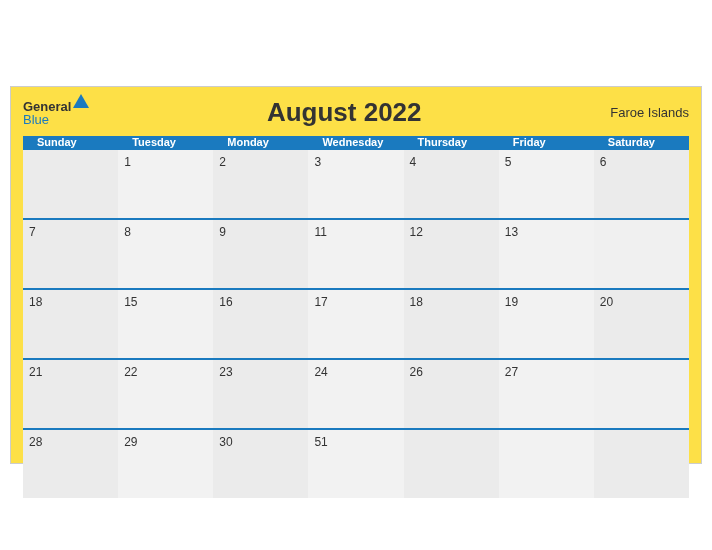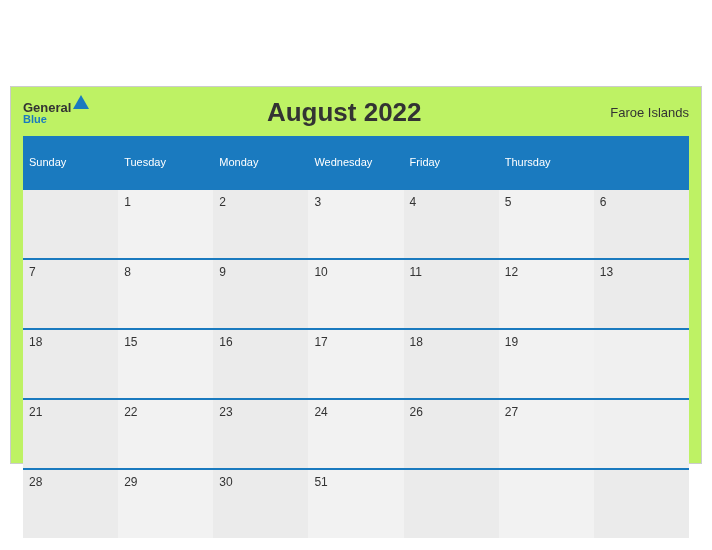--- a/index.html
+++ b/index.html
@@ -10,21 +10,21 @@
       background: #fff;
       font-family: Arial, sans-serif;
       display: flex;
       align-items: center;
       justify-content: center;
     }
 
     .calendar-wrapper {
       width: 692px;
       height: 378px;
-      background: #bef264;
+      background: #fde047;
       border: 1px solid #ccc;
       padding: 10px 12px;
       display: flex;
       flex-direction: column;
     }
 
     .calendar-header {
       display: flex;
       align-items: center;
       justify-content: space-between;
@@ -32,22 +32,22 @@
     }
 
     .logo-text-general {
       font-size: 13px;
       font-weight: bold;
       color: #333;
       line-height: 1;
     }
 
     .logo-text-blue {
-      font-size: 11px;
-      font-weight: bold;
+      font-size: 13px;
+      font-weight: normal;
       color: #1a7abf;
       line-height: 1;
     }
 
     .logo-triangle {
       width: 0;
       height: 0;
       border-left: 8px solid transparent;
       border-right: 8px solid transparent;
       border-bottom: 14px solid #1a7abf;
@@ -89,23 +89,24 @@
 
     .day-headers {
       display: grid;
       grid-template-columns: repeat(7, 1fr);
       background: #1a7abf;
     }
 
     .day-header {
       color: #fff;
       font-size: 11px;
-      padding: 20px 6px;
-      font-weight: normal;
+      padding: 0 6px;
+      font-weight: bold;
       text-align: left;
+      margin-left: 8px;
     }
 
     .week-row {
       display: grid;
       grid-template-columns: repeat(7, 1fr);
       flex: 1;
       border-top: 2px solid #1a7abf;
       background: #f0f0f0;
       min-height: 70px;
     }
@@ -149,49 +150,50 @@
     <div class="region-label">Faroe Islands</div>
   </div>
 
   <div class="calendar-grid">
     <div class="day-headers">
 
     <div class="day-header">Sunday</div>
         <div class="day-header">Tuesday</div>
         <div class="day-header">Monday</div>
         <div class="day-header">Wednesday</div>
+        <div class="day-header">Thursday</div>
         <div class="day-header">Friday</div>
-        <div class="day-header">Thursday</div>
+        <div class="day-header">Saturday</div>
       </div>
 
   <div class="week-row">
         <div class="day-cell"></div>
         <div class="day-cell">1</div>
         <div class="day-cell">2</div>
         <div class="day-cell">3</div>
         <div class="day-cell">4</div>
         <div class="day-cell">5</div>
         <div class="day-cell">6</div>
       </div>
       <div class="week-row">
         <div class="day-cell">7</div>
         <div class="day-cell">8</div>
         <div class="day-cell">9</div>
-        <div class="day-cell">10</div>
         <div class="day-cell">11</div>
         <div class="day-cell">12</div>
         <div class="day-cell">13</div>
       </div>
       <div class="week-row">
         <div class="day-cell">18</div>
         <div class="day-cell">15</div>
         <div class="day-cell">16</div>
         <div class="day-cell">17</div>
         <div class="day-cell">18</div>
         <div class="day-cell">19</div>
+        <div class="day-cell">20</div>
       </div>
       <div class="week-row">
         <div class="day-cell">21</div>
         <div class="day-cell">22</div>
         <div class="day-cell">23</div>
         <div class="day-cell">24</div>
         <div class="day-cell">26</div>
         <div class="day-cell">27</div>
       </div>
       <div class="week-row">

